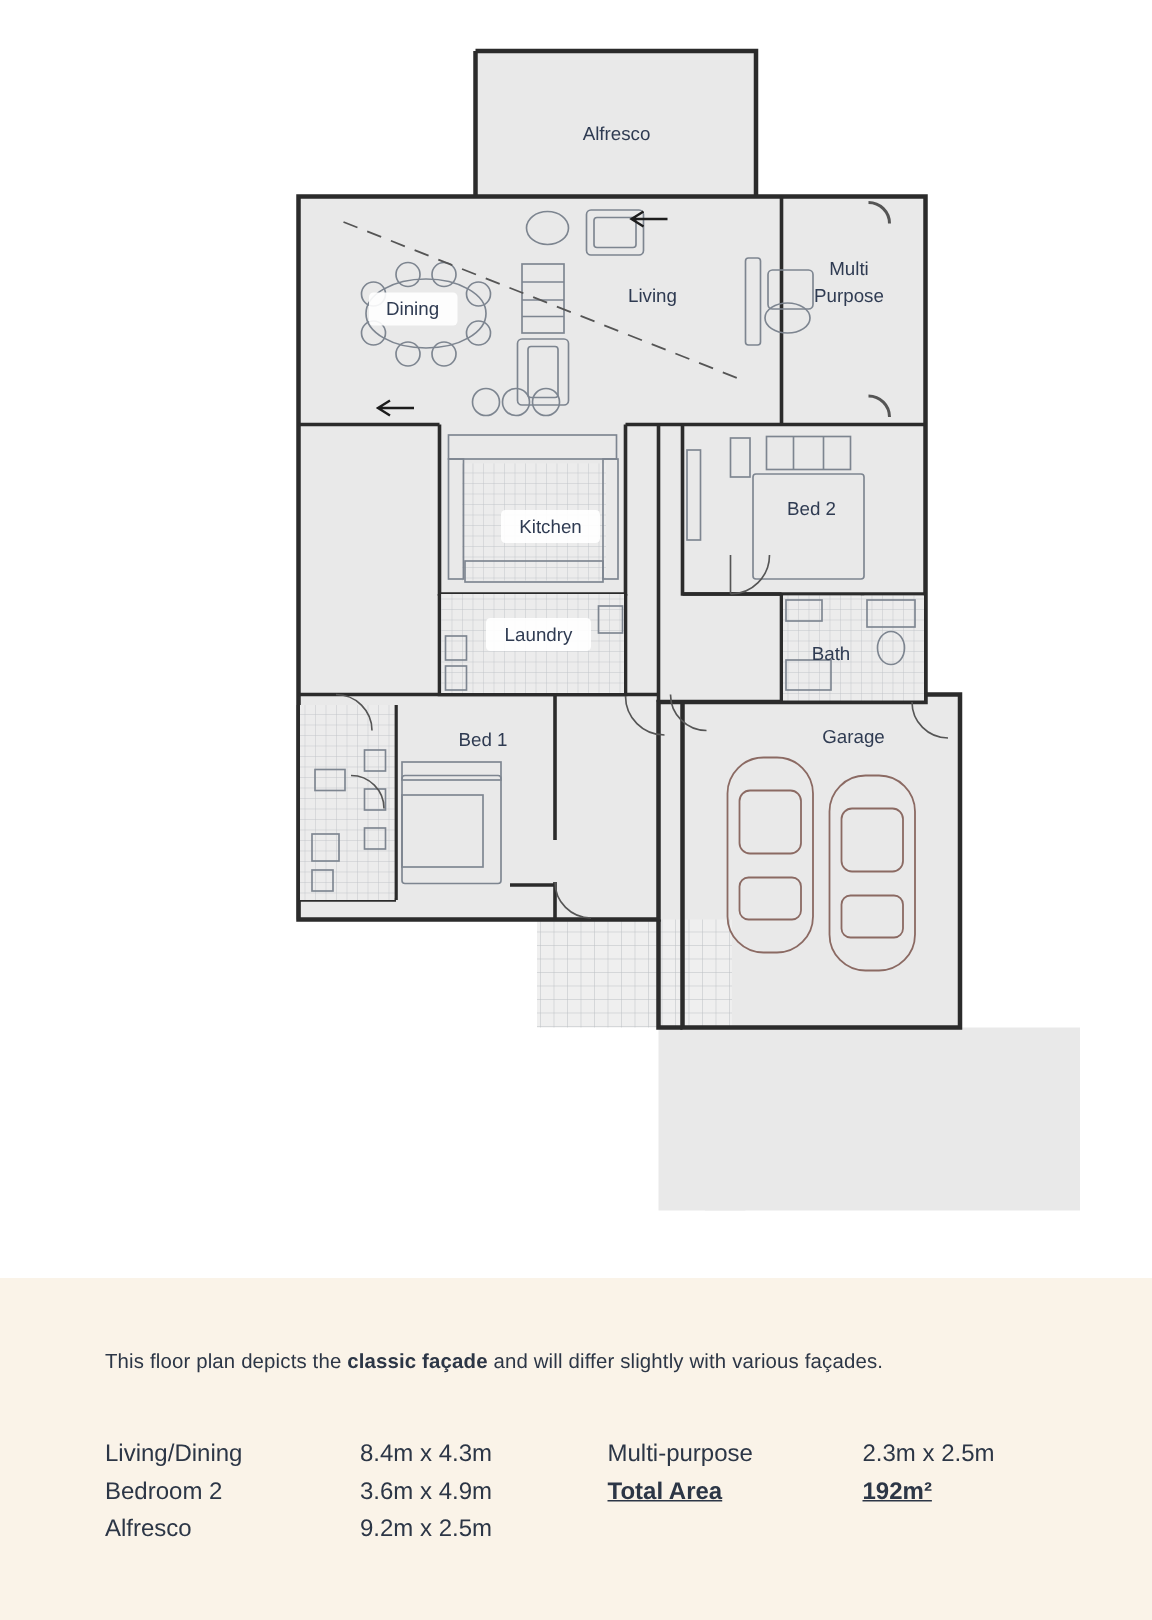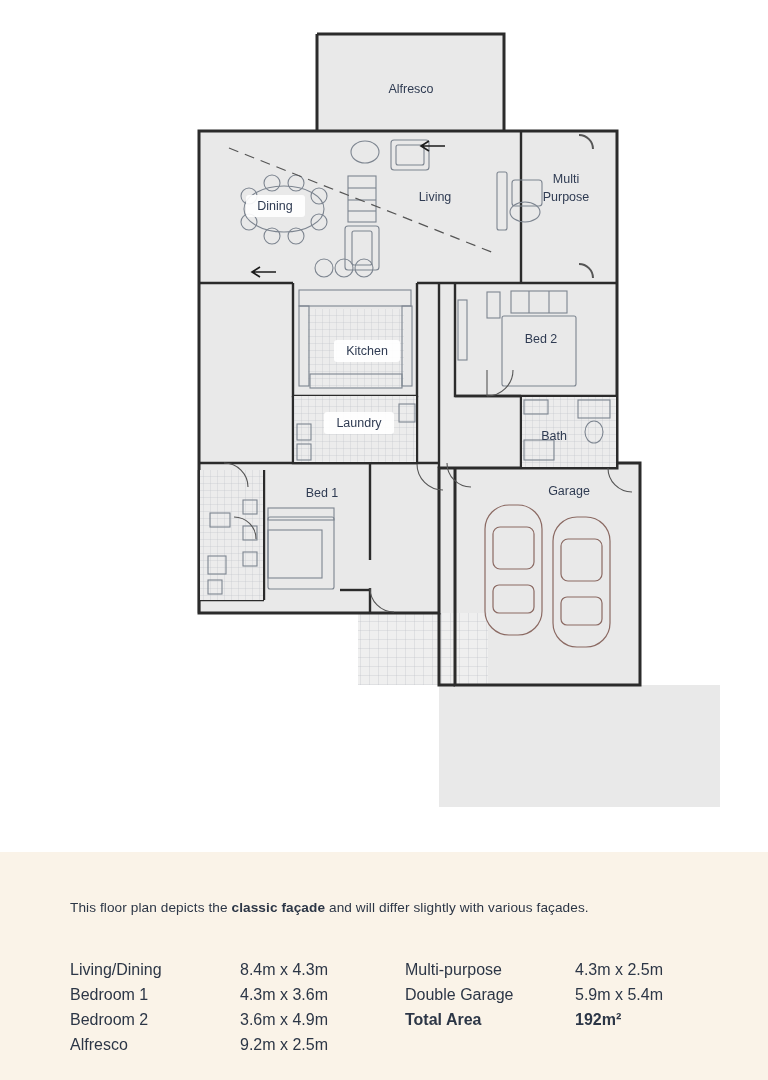--- a/index.html
+++ b/index.html
@@ -36,21 +36,21 @@
   #spec-table{
     position:absolute;left:70px;top:105px;width:640px;
     font-size:16px;color:#2c3646;
   }
   #spec-table table{border-collapse:collapse;width:100%;}
   #spec-table td{padding:3.5px 0;vertical-align:top;white-space:nowrap;}
   .c1{width:170px;}
   .c2{width:165px;margin-left:31px;}
   .c3{width:170px;margin-top:22px;}
   .c4{width:auto;}
-  .bold{font-weight:bold;}
+  .bold{font-weight:bold;text-decoration:underline;}
 </style>
 </head>
 <body>
 
 <div id="plan-area">
   <svg id="floorplan" width="768" height="852" viewBox="0 0 768 852">
     <defs>
       <pattern id="tile" width="9" height="9" patternUnits="userSpaceOnUse">
         <rect width="9" height="9" fill="#efefef"></rect>
         <path d="M9 0 L0 0 L0 9" fill="none" stroke="#b9bcc1" stroke-width="0.6"></path>
@@ -255,27 +255,21 @@
     <span>This floor plan depicts the </span><b>classic façade</b><span> and will differ slightly with various façades.</span>
   </div>
 
   <div id="spec-table">
     <table>
       <tbody>
         <tr>
           <td class="c1">Living/Dining</td>
           <td class="c2">8.4m x 4.3m</td>
           <td class="c3">Multi-purpose</td>
-          <td class="c4">4.3m x 2.5m</td>
-        </tr>
-        <tr>
-          <td class="c1">Bedroom 1</td>
-          <td class="c2">4.3m x 3.6m</td>
-          <td class="c3">Double Garage</td>
-          <td class="c4">5.9m x 5.4m</td>
+          <td class="c4">2.3m x 2.5m</td>
         </tr>
         <tr>
           <td class="c1">Bedroom 2</td>
           <td class="c2">3.6m x 4.9m</td>
           <td class="c3 bold">Total Area</td>
           <td class="c4 bold">192m²</td>
         </tr>
         <tr>
           <td class="c1">Alfresco</td>
           <td class="c2">9.2m x 2.5m</td>

